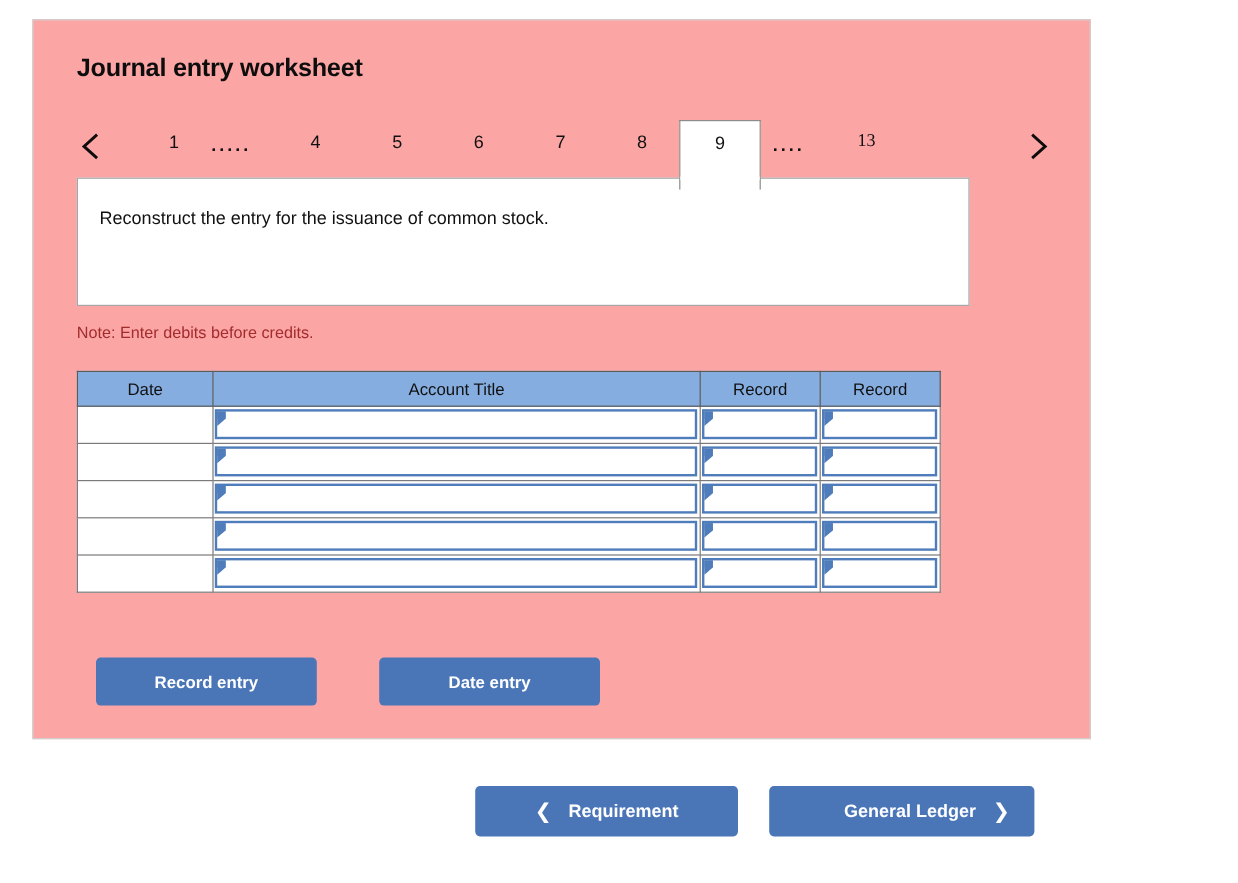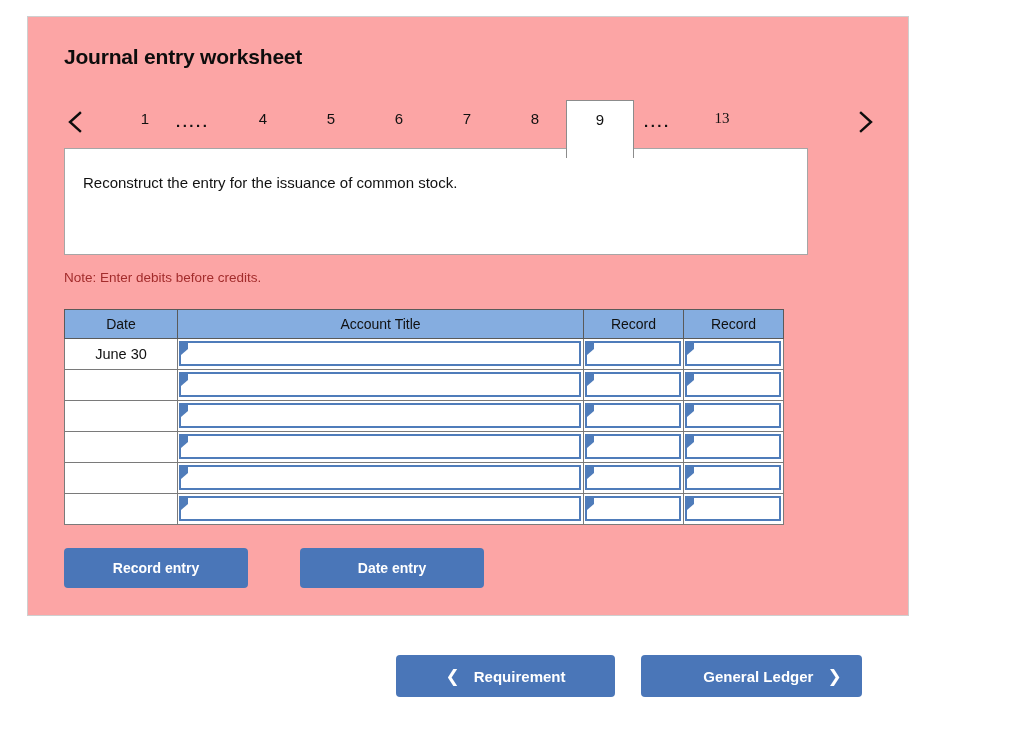--- a/index.html
+++ b/index.html
@@ -213,20 +213,21 @@
     font-size: 14px;
     font-weight: bold;
     border: none;
     border-radius: 4px;
     cursor: pointer;
     font-family: "Liberation Sans", sans-serif;
     display: flex;
     align-items: center;
     justify-content: center;
     padding: 16px;
+    margin-left: 16px;
   }
   .btn-record { left: 36px;  top: 531px; width: 184px; height: 40px; }
   .btn-clear  { left: 272px; top: 531px; width: 184px; height: 40px; }
   .btn-view   { left: 639px; top: 531px; width: 205px; height: 40px; }
 
   
   .navbtn {
     position: absolute;
     background: #4a76b8;
     color: #ffffff;
@@ -309,38 +310,20 @@
       <thead>
         <tr>
           <th>Date</th>
           <th>Account Title</th>
           <th>Record</th>
           <th>Record</th>
         </tr>
       </thead>
       <tbody>
         <tr>
-          <td class="date-cell">June 30</td>
-          <td class="cell-input">
-            <div class="inputbox">
-                <span class="tri"></span>
-              </div>
-          </td>
-          <td class="cell-input">
-            <div class="inputbox">
-                <span class="tri"></span>
-              </div>
-          </td>
-          <td class="cell-input">
-            <div class="inputbox">
-                <span class="tri"></span>
-              </div>
-          </td>
-        </tr>
-        <tr>
           <td class="date-cell"></td>
           <td class="cell-input">
             <div class="inputbox">
                 <span class="tri"></span>
               </div>
           </td>
           <td class="cell-input">
             <div class="inputbox">
                 <span class="tri"></span>
               </div>

